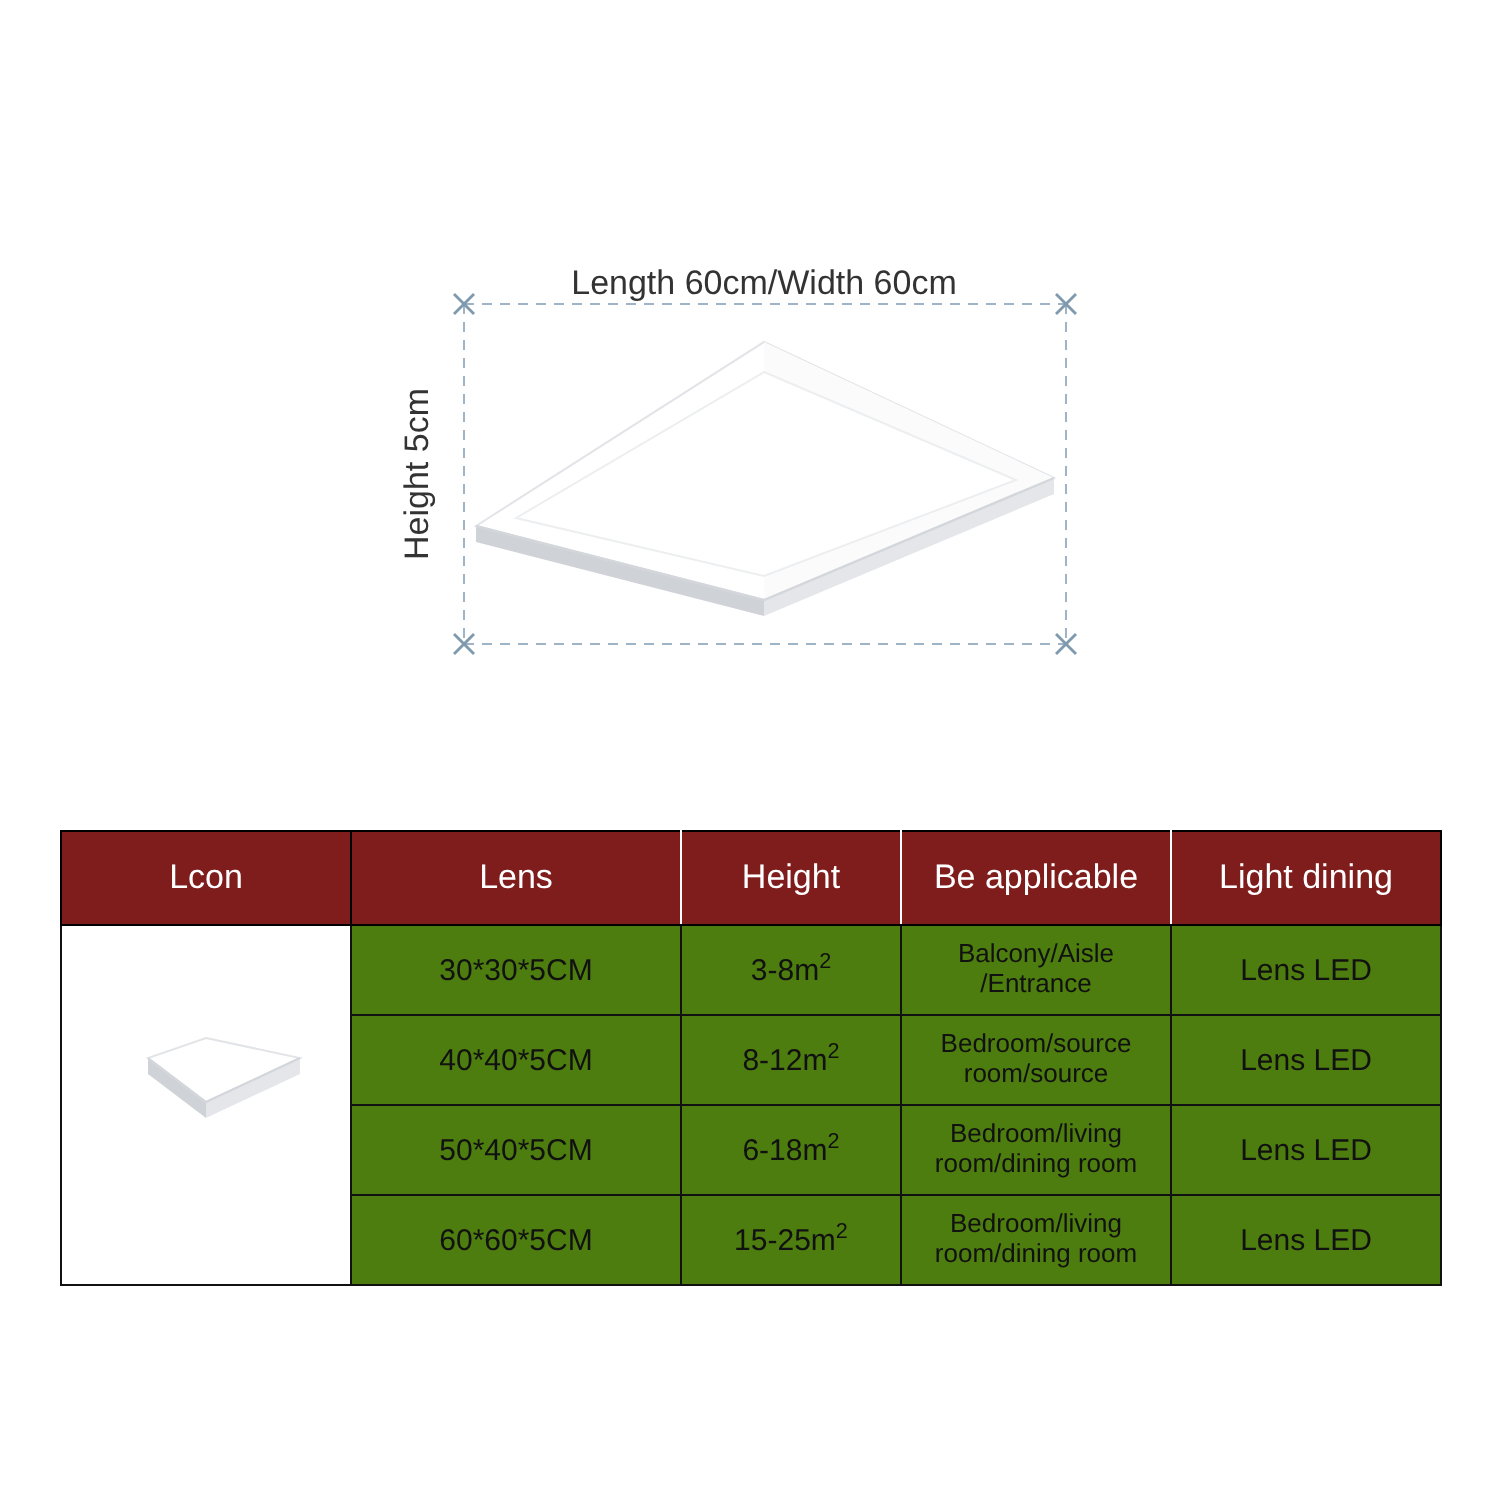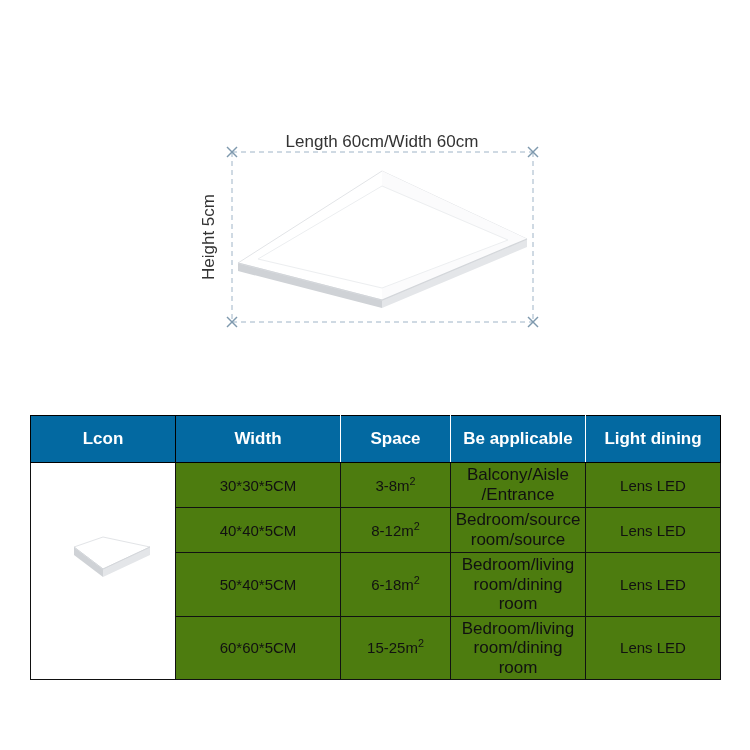--- a/index.html
+++ b/index.html
@@ -43,44 +43,44 @@
   }
   #spec-table th,
   #spec-table td {
     border: 1px solid #111111;
     text-align: center;
     vertical-align: middle;
     color: #111111;
     font-family: "Liberation Sans", sans-serif;
   }
   #spec-table thead th {
-    background: #0369a1;
+    background: #7f1d1d;
     color: #ffffff;
-    font-weight: bold;
+    font-weight: normal;
     font-size: 17px;
     height: 44px;
     border: 1px solid #000000;
     text-align: center;
   }
   #spec-table thead th.sep {
     border-left: 1px solid #ffffff;
     border-right: 1px solid #ffffff;
   }
   #spec-table tbody td {
     height: 40px;
     font-size: 15px;
     background: #4d7c0f;
   }
   #spec-table tbody td.size,
   #spec-table tbody td.space,
   #spec-table tbody td.source {
     font-size: 15px;
   }
   #spec-table tbody td.applicable {
-    font-size: 17px;
+    font-size: 13px;
     line-height: 1.15;
     padding: 2px 3px;
   }
   #spec-table td.icon-cell {
     padding: 0;
     position: relative;
     background: #ffffff;
   }
   .icon-wrap {
     width: 100%;
@@ -154,22 +154,22 @@
   <colgroup>
     <col class="col-icon">
       <col class="col-size">
       <col class="col-space">
       <col class="col-appl">
       <col class="col-source">
   </colgroup>
   <thead>
     <tr>
       <th>Lcon</th>
-      <th class="sep">Width</th>
-      <th class="sep">Space</th>
+      <th class="sep">Lens</th>
+      <th class="sep">Height</th>
       <th class="sep">Be applicable</th>
       <th>Light dining</th>
     </tr>
   </thead>
   <tbody>
     <tr>
       <td class="icon-cell" rowspan="4">
         <div class="icon-wrap">
           <svg width="130" height="80" viewBox="0 0 130 80" xmlns="http://www.w3.org/2000/svg">
             <path d="M36,16 L36,24 L65,46 L65,38 Z" fill="#cfd2d6"></path>

